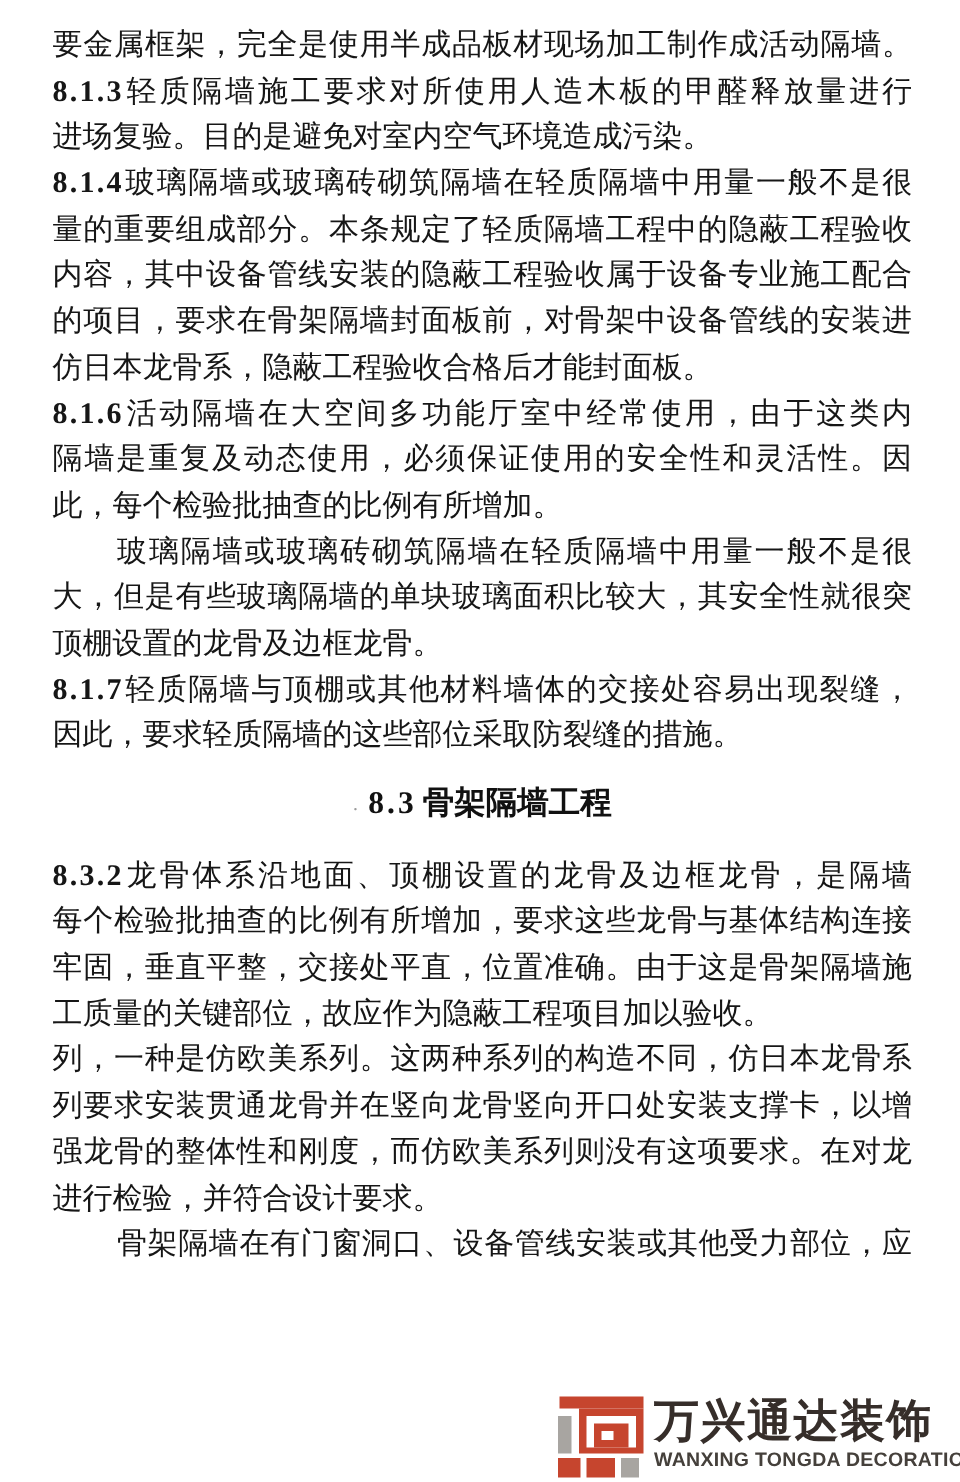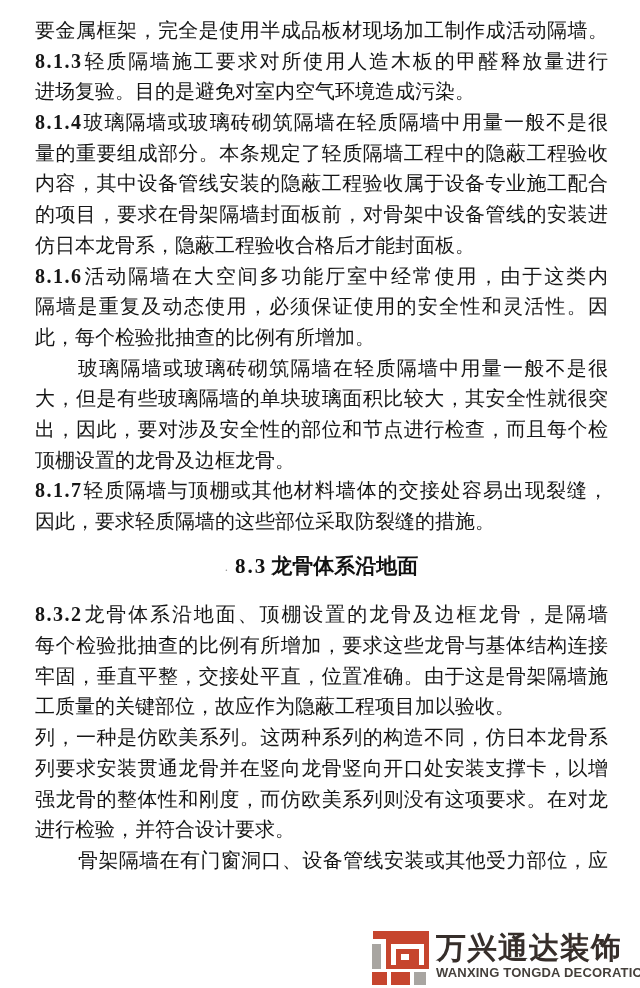--- a/index.html
+++ b/index.html
@@ -110,25 +110,24 @@
       <div class="line full"><b class="sec-num">8.1.4</b><span>玻璃隔墙或玻璃砖砌筑隔墙在轻质隔墙中用量一般不是很</span></div>
       <div class="line full"><span>量的重要组成部分。本条规定了轻质隔墙工程中的隐蔽工程验收</span></div>
       <div class="line full"><span>内容，其中设备管线安装的隐蔽工程验收属于设备专业施工配合</span></div>
       <div class="line full"><span>的项目，要求在骨架隔墙封面板前，对骨架中设备管线的安装进</span></div>
       <div class="line"><span>仿日本龙骨系，隐蔽工程验收合格后才能封面板。</span></div>
       <div class="line full"><b class="sec-num">8.1.6</b><span>活动隔墙在大空间多功能厅室中经常使用，由于这类内</span></div>
       <div class="line full"><span>隔墙是重复及动态使用，必须保证使用的安全性和灵活性。因</span></div>
       <div class="line"><span>此，每个检验批抽查的比例有所增加。</span></div>
       <div class="line full indent"><span>玻璃隔墙或玻璃砖砌筑隔墙在轻质隔墙中用量一般不是很</span></div>
       <div class="line full"><span>大，但是有些玻璃隔墙的单块玻璃面积比较大，其安全性就很突</span></div>
-      <div class="line full"><span>出，因此，要对涉及安全性的部位和节点进行检查，而且每个检</span></div>
       <div class="line"><span>顶棚设置的龙骨及边框龙骨。</span></div>
       <div class="line full"><b class="sec-num">8.1.7</b><span>轻质隔墙与顶棚或其他材料墙体的交接处容易出现裂缝，</span></div>
       <div class="line"><span>因此，要求轻质隔墙的这些部位采取防裂缝的措施。</span></div>
-      <div class="heading"><span class="faint-dot">.</span><span class="h-num">8.3</span><span>龙骨体系沿地面</span></div>
+      <div class="heading"><span class="faint-dot">.</span><span class="h-num">8.3</span><span>骨架隔墙工程</span></div>
       <div class="line full"><b class="sec-num">8.3.2</b><span>龙骨体系沿地面、顶棚设置的龙骨及边框龙骨，是隔墙</span></div>
       <div class="line full"><span>每个检验批抽查的比例有所增加，要求这些龙骨与基体结构连接</span></div>
       <div class="line full"><span>牢固，垂直平整，交接处平直，位置准确。由于这是骨架隔墙施</span></div>
       <div class="line"><span>工质量的关键部位，故应作为隐蔽工程项目加以验收。</span></div>
       <div class="line full"><span>列，一种是仿欧美系列。这两种系列的构造不同，仿日本龙骨系</span></div>
       <div class="line full"><span>列要求安装贯通龙骨并在竖向龙骨竖向开口处安装支撑卡，以增</span></div>
       <div class="line full"><span>强龙骨的整体性和刚度，而仿欧美系列则没有这项要求。在对龙</span></div>
       <div class="line"><span>进行检验，并符合设计要求。</span></div>
       <div class="line full indent"><span>骨架隔墙在有门窗洞口、设备管线安装或其他受力部位，应</span></div>
     </div>

